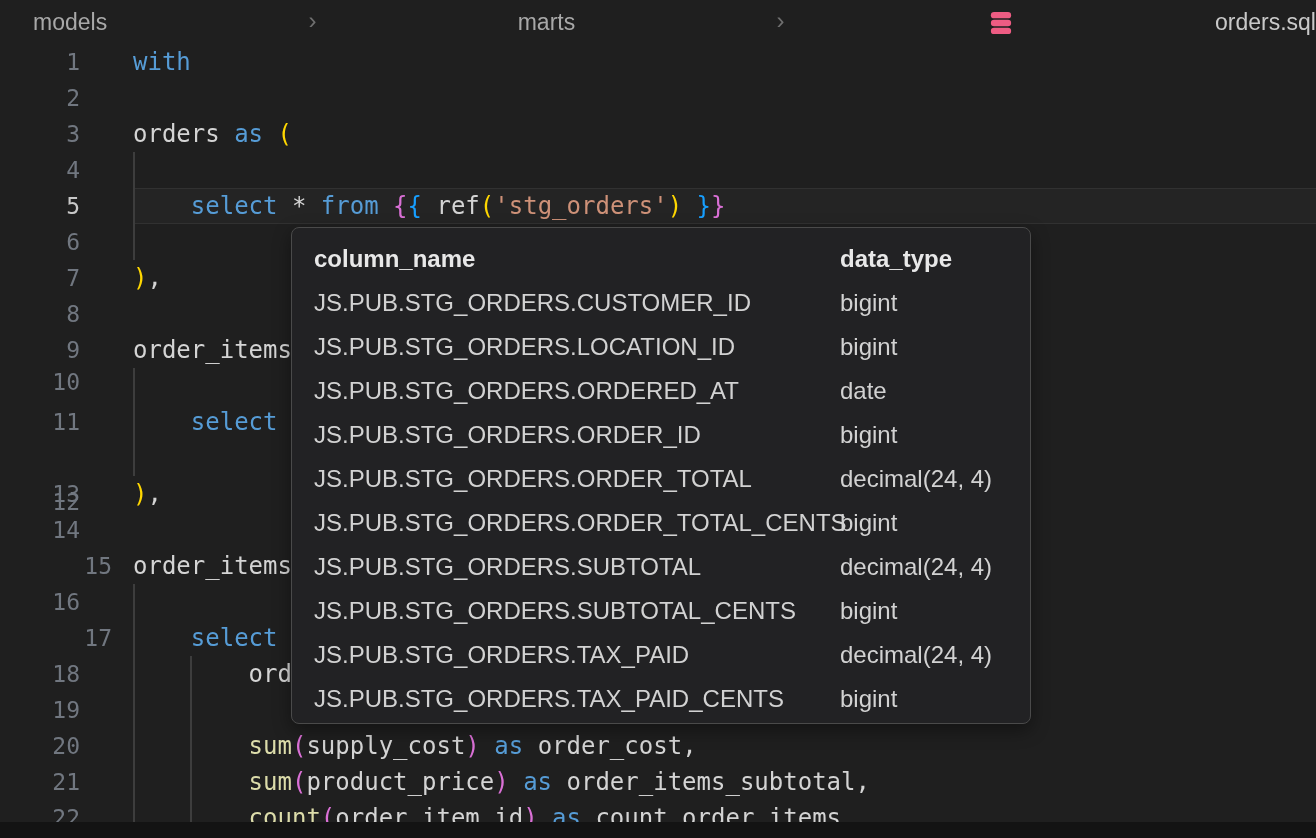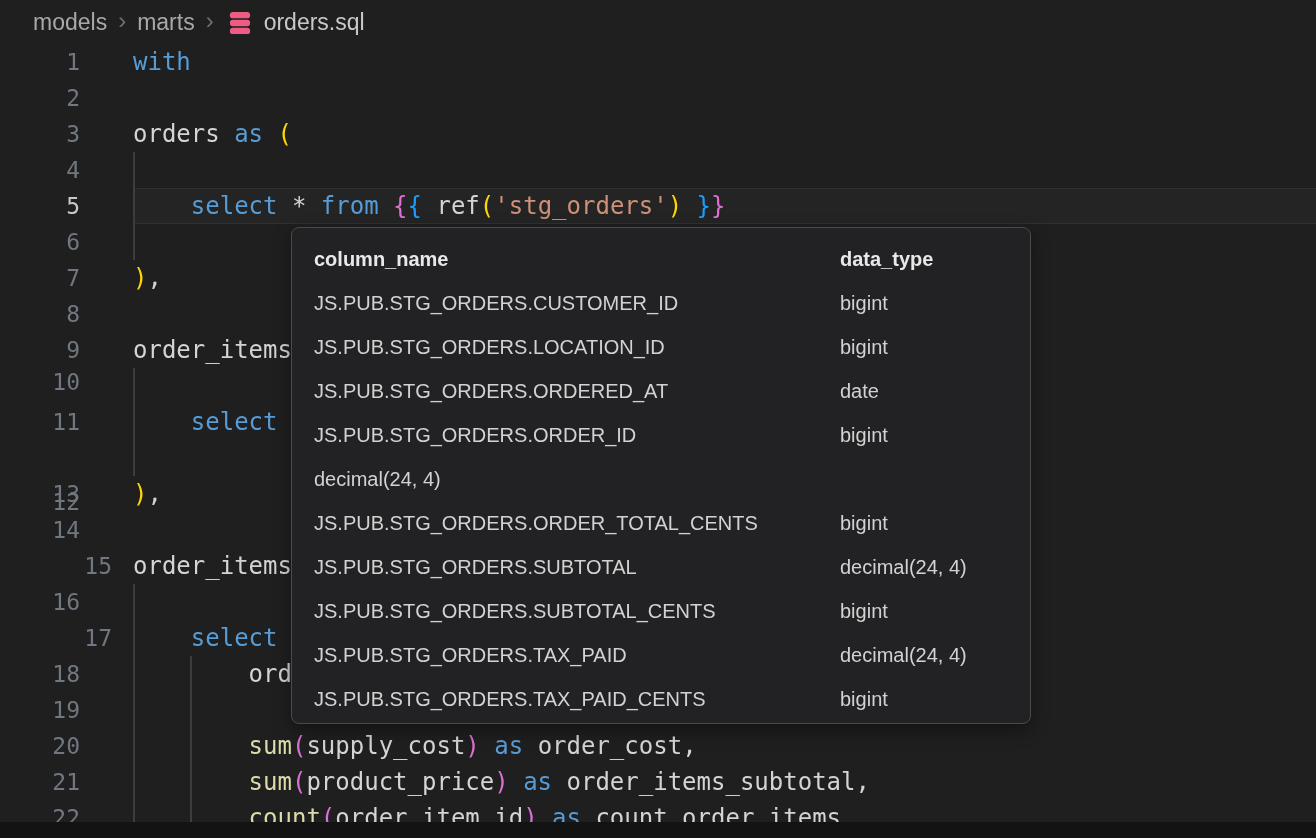--- a/index.html
+++ b/index.html
@@ -10,20 +10,21 @@
     overflow:hidden;
     font-family:"DejaVu Sans Mono",monospace;
   }
   
   .breadcrumb{
     position:absolute;left:0;top:0;width:100%;height:44px;
     display:flex;align-items:center;padding-left:33px;box-sizing:border-box;
     font-family:"Liberation Sans",sans-serif;font-size:23px;
     color:var(--crumb-fg,#a8a8a8);
     z-index:4;
+    justify-content:space-between;
   }
   .crumb{white-space:nowrap;}
   .crumb-sep{color:#6f6f6f;font-size:24px;padding:0 11px;transform:translateY(-1px);}
   .db-icon{display:inline-flex;margin-right:9px;transform:translateY(1px);}
   .file-crumb{color:var(--file-fg,#c9c9c9);}
   
   .editor{position:absolute;left:0;top:0;width:100%;height:100%;}
   .ln{
     position:absolute;left:0;width:80px;height:36px;line-height:36px;
     text-align:right;font-size:23px;color:var(--lnum,#717780);
@@ -58,21 +59,21 @@
     border:1px solid var(--popup-border,#4a4a4a);
     border-radius:8px;
     box-shadow:0 6px 18px rgba(0,0,0,0.4);
     font-family:"Liberation Sans",sans-serif;
     padding-top:9px;
     overflow:hidden;
     z-index:5;
   }
   .prow{
     display:flex;height:44px;line-height:44px;padding-left:22px;
-    font-size:20px;color:var(--popup-row-fg,#d2d2d2);white-space:nowrap;
+    font-size:24px;color:var(--popup-row-fg,#d2d2d2);white-space:nowrap;
   }
   .prow.header{font-weight:bold;color:var(--popup-header-fg,#e8e8e8);}
   .c-name{width:526px;flex:none;}
   .c-type{flex:1;}
   
   .bottom-strip{
     position:absolute;left:0;top:822px;width:100%;height:16px;
     background:var(--bottom,#131313);z-index:6;
   }
 </style>
@@ -170,20 +171,21 @@
         </div>
         <div class="prow">
           <span class="c-name">JS.PUB.STG_ORDERS.ORDERED_AT</span>
           <span class="c-type">date</span>
         </div>
         <div class="prow">
           <span class="c-name">JS.PUB.STG_ORDERS.ORDER_ID</span>
           <span class="c-type">bigint</span>
         </div>
         <div class="prow">
+          <span class="c-name">JS.PUB.STG_ORDERS.ORDER_TOTAL</span>
           <span class="c-type">decimal(24, 4)</span>
         </div>
         <div class="prow">
           <span class="c-name">JS.PUB.STG_ORDERS.ORDER_TOTAL_CENTS</span>
           <span class="c-type">bigint</span>
         </div>
         <div class="prow">
           <span class="c-name">JS.PUB.STG_ORDERS.SUBTOTAL</span>
           <span class="c-type">decimal(24, 4)</span>
         </div>

